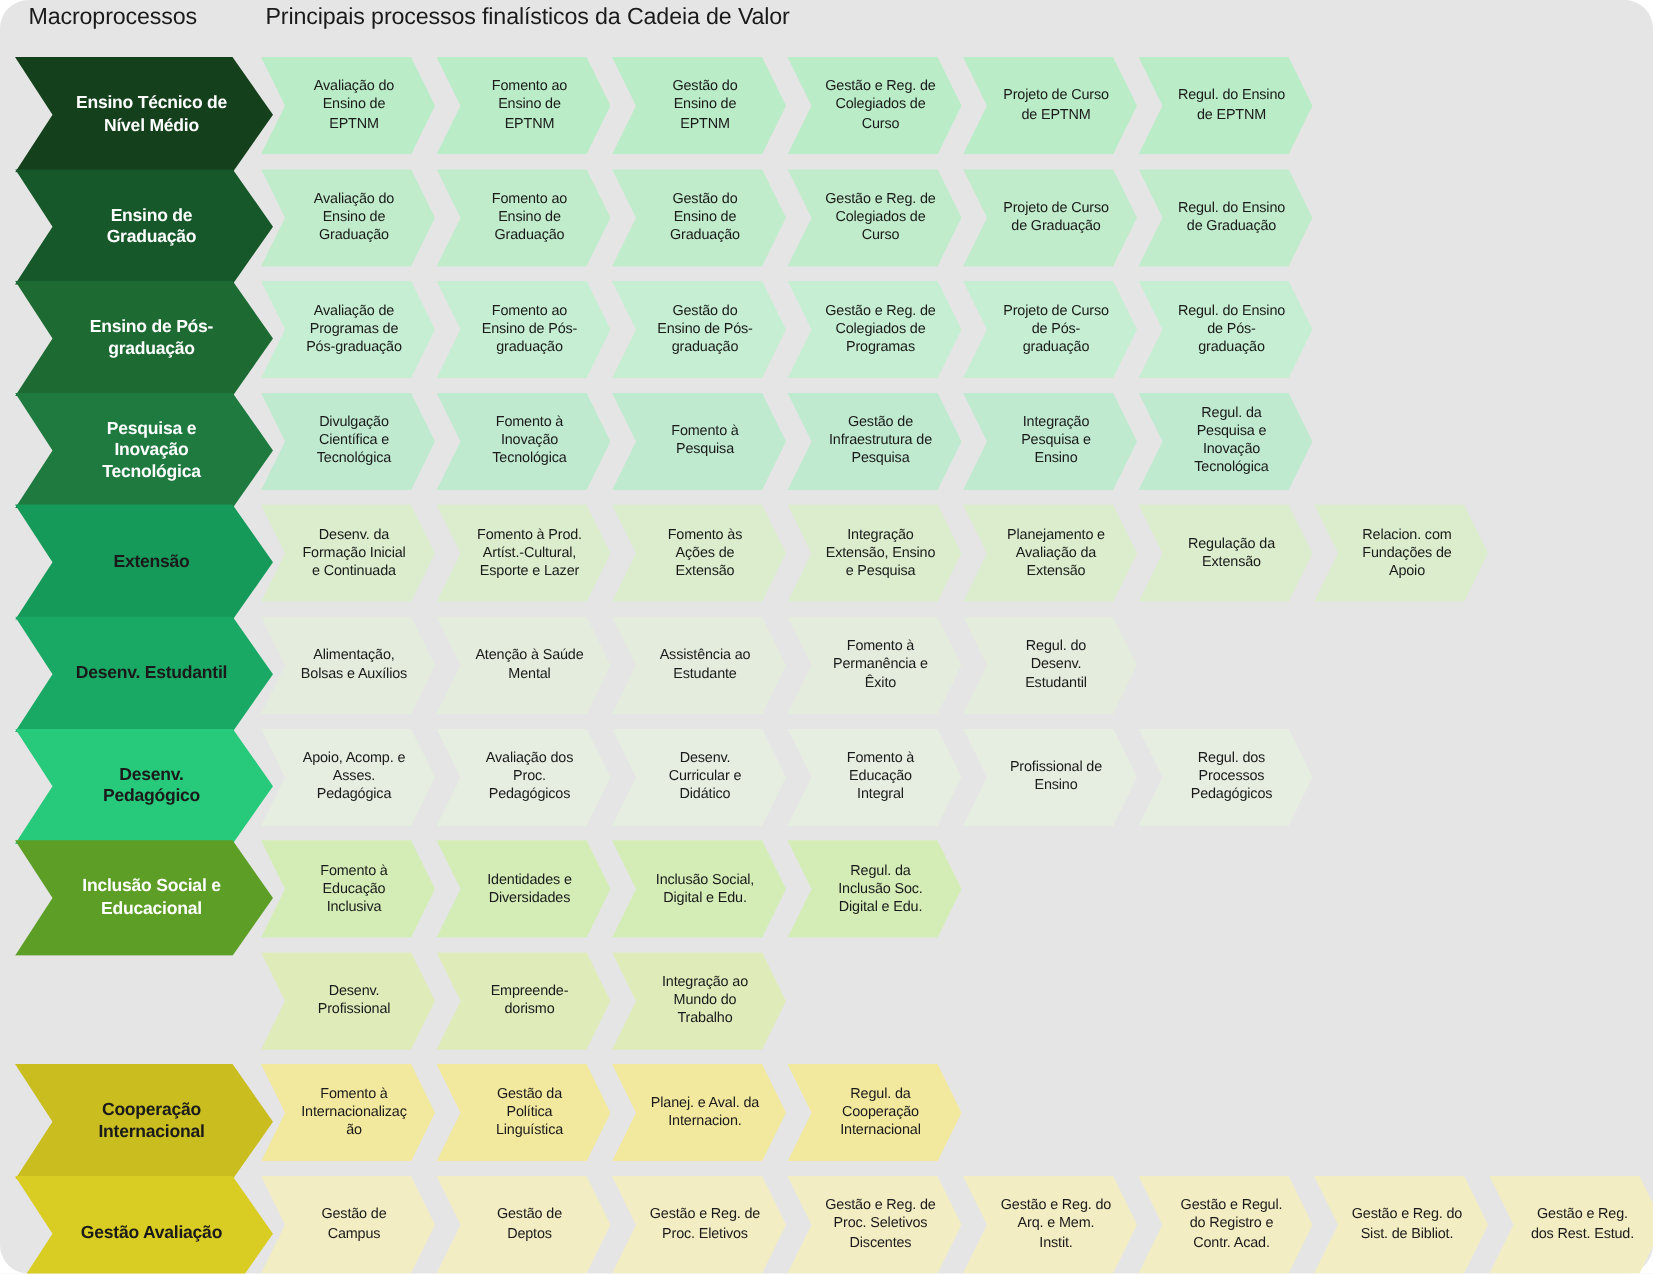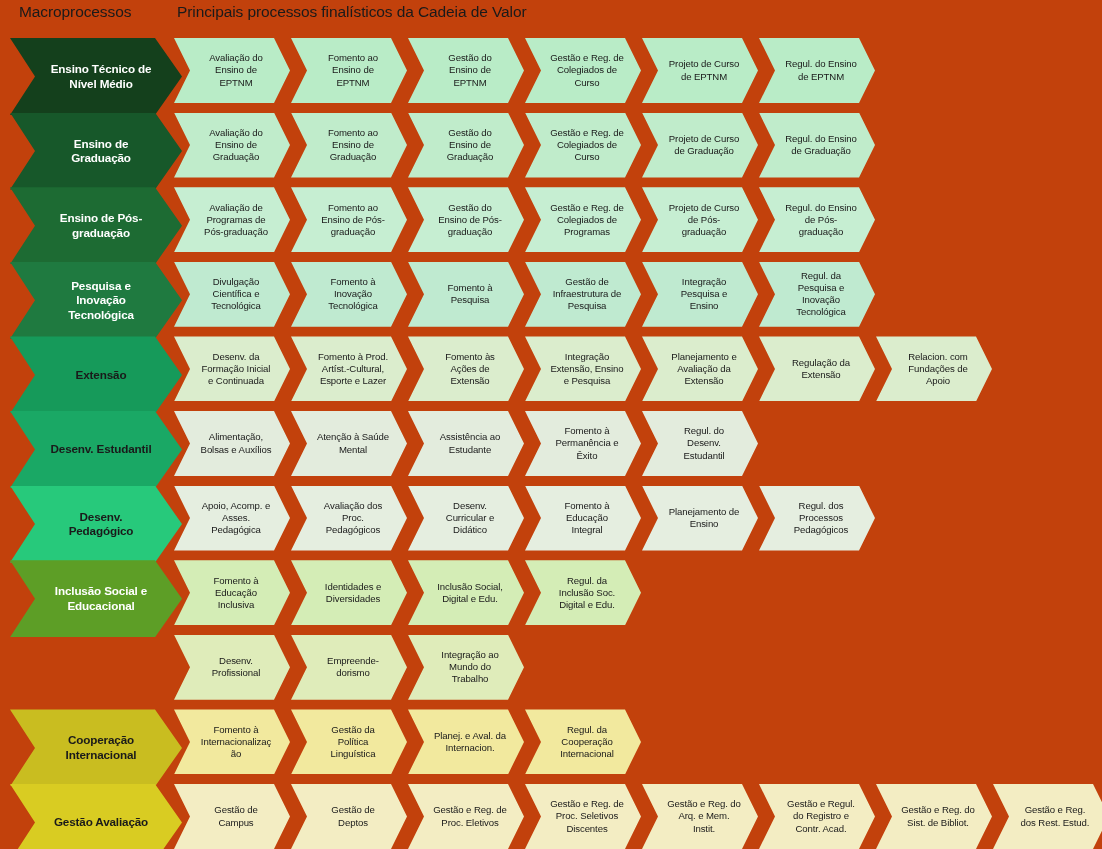--- a/index.html
+++ b/index.html
@@ -8,21 +8,22 @@
     width: 1102px;
     height: 849px;
     background: #ffffff;
     font-family: "Liberation Sans", sans-serif;
     overflow: hidden;
   }
   #canvas {
     position: relative;
     width: 1102px;
     height: 849px;
-    background: #c2410c;
+    background: #e5e5e5;
+    border-radius: 19px;
   }
 
   
   .hdr {
     position: absolute;
     top: 3px;
     font-size: 15.5px;
     color: #1a1a1a;
     font-weight: 400;
     letter-spacing: -0.1px;
@@ -343,21 +344,21 @@
             <div class="proc-txt">Desenv.
 Curricular e
 Didático</div>
           </div>
           <div class="proc" style="background: rgb(229, 238, 224);">
             <div class="proc-txt">Fomento à
 Educação
 Integral</div>
           </div>
           <div class="proc" style="background: rgb(229, 238, 224);">
-            <div class="proc-txt">Planejamento de
+            <div class="proc-txt">Profissional de
 Ensino</div>
           </div>
           <div class="proc" style="background: rgb(229, 238, 224);">
             <div class="proc-txt">Regul. dos
 Processos
 Pedagógicos</div>
           </div>
         </div>
       </div>
       <div class="row" style="top: 560.2px;">

